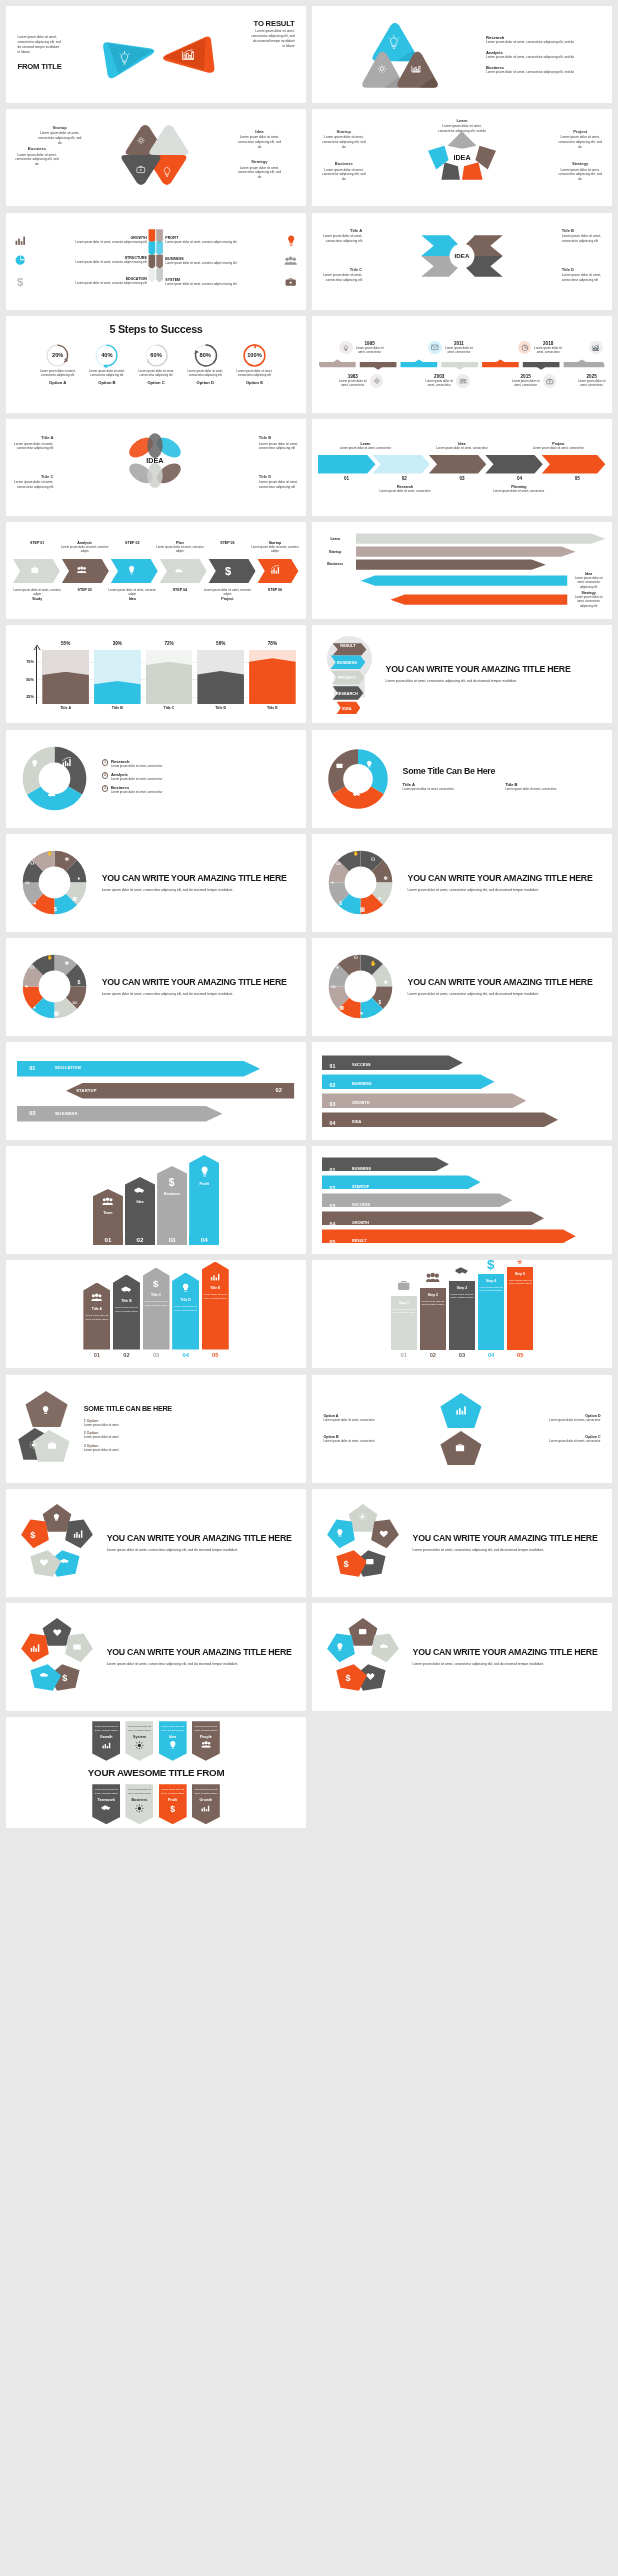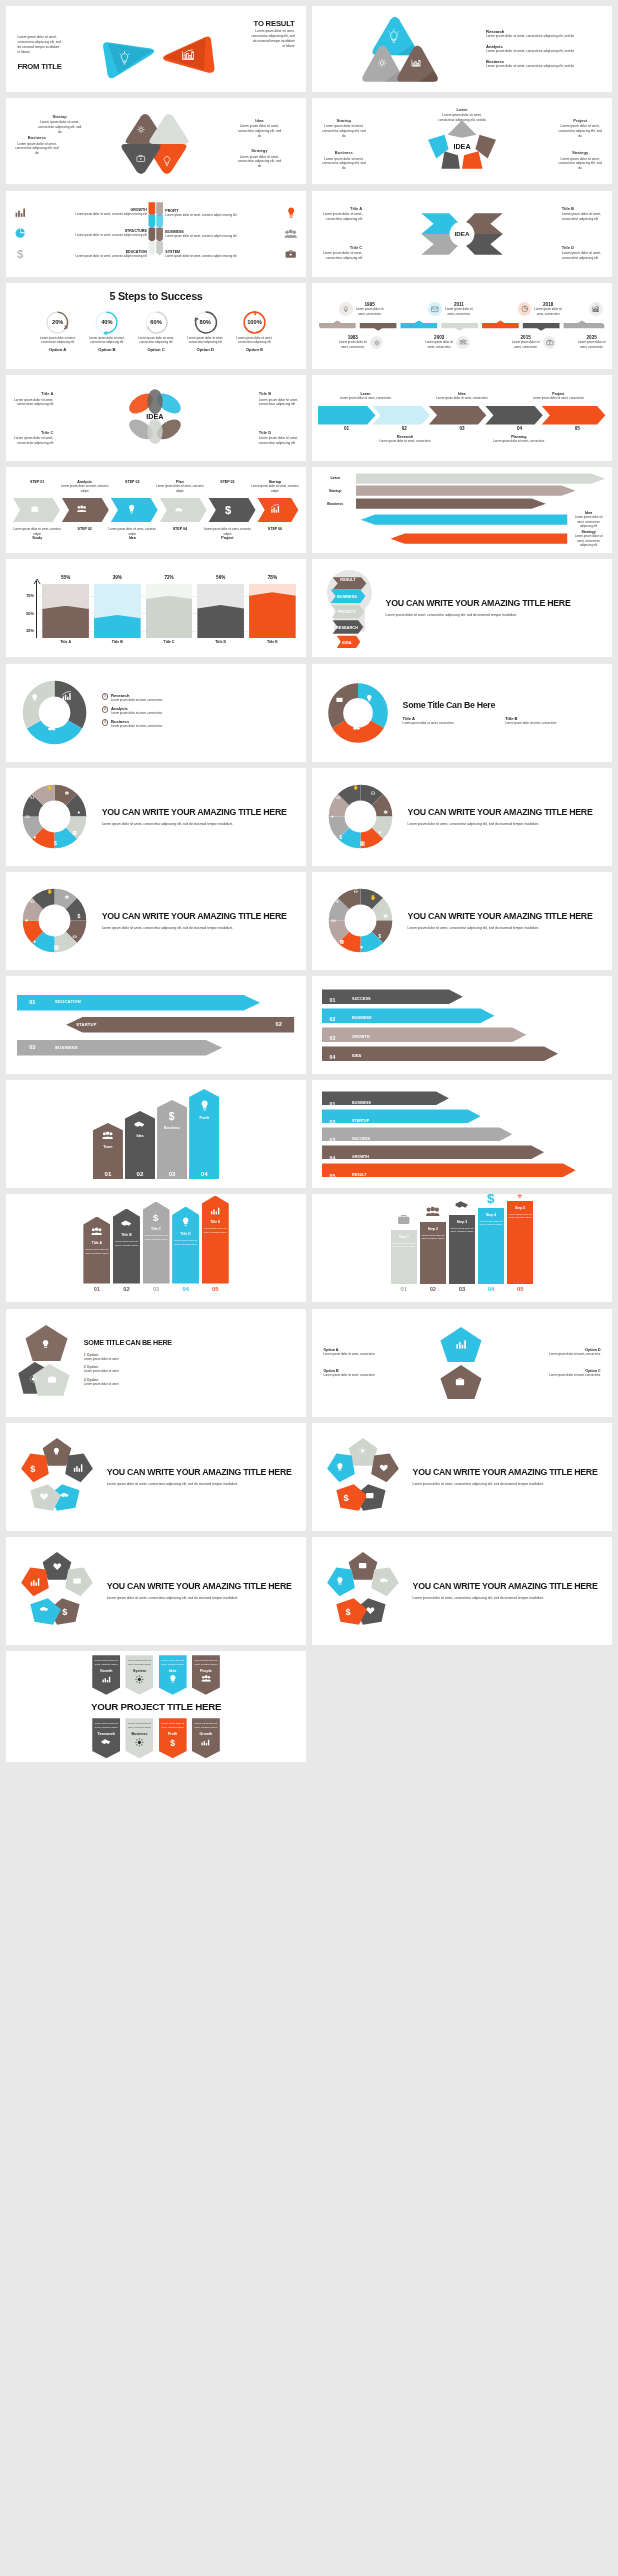--- a/index.html
+++ b/index.html
@@ -6,21 +6,21 @@
   html,body { background:#e8e8e8; }
   body {
     width:618px; font-family:"Liberation Sans", sans-serif;
     color:#1a1a1a; -webkit-font-smoothing:antialiased;
   }
   .gallery { display:flex; flex-direction:column; gap:6.2px; padding:6.2px 6.2px; }
   .row { display:flex; gap:6.2px; }
   .card {
     background:#fff; flex:1 1 0; min-width:0; position:relative; overflow:hidden;
   }
-  .h-178 { height:86px; } .h-190 { height:98px; } .h-210 { height:108px; } .h-227 { height:111px; }
+  .h-178 { height:97px; } .h-190 { height:98px; } .h-210 { height:108px; } .h-227 { height:111px; }
   .big-title { font-size:10.8px; font-weight:bold; letter-spacing:-0.3px; line-height:1.12; }
   .huge-title { font-size:8.8px; font-weight:bold; letter-spacing:-0.3px; line-height:1.25; text-transform:uppercase; }
   .mini { font-size:3.2px; line-height:1.5; color:#3a3a3a; }
   .mini2 { font-size:2.9px; line-height:1.55; color:#3a3a3a; }
   .lbl { font-size:4.1px; font-weight:bold; }
   .lbl-sm { font-size:3.6px; font-weight:bold; }
   .ctr { text-align:center; } .rt { text-align:right; } .lf { text-align:left; }
   .w-abs { position:absolute; }
 
   svg { display:block; overflow:visible; }
@@ -1689,21 +1689,21 @@
                 <circle cx="5" cy="4" r="2.8"></circle>
                 <circle cx="11" cy="3.2" r="3.2"></circle>
                 <circle cx="17" cy="4" r="2.8"></circle>
                 <path d="M1 13c0-2.3 1.6-4 4-4s4 1.7 4 4z"></path>
                 <path d="M6 13c0-2.7 2.2-4.8 5-4.8S16 10.3 16 13z"></path>
                 <path d="M13 13c0-2.3 1.6-4 4-4s4 1.7 4 4z"></path>
               </svg>
           </div>
         </div>
 
-        <div class="ctr" style="font-size:9.8px;font-weight:bold;letter-spacing:-0.3px;margin:3.1px 0">YOUR PROJECT TITLE HERE</div>
+        <div class="ctr" style="font-size:9.8px;font-weight:bold;letter-spacing:-0.3px;margin:3.1px 0">YOUR AWESOME TITLE FROM</div>
 
         <div class="ribbons">
           <div class="ribbon" style="background:#575757;color:#fff">
             <div class="rt1">Lorem ipsum dolor sit amet, consetur adipin</div>
             <div class="rt2">Teamwork</div>
             <svg width="10.3" height="7.7" viewBox="0 0 22 15" fill="#fff" style="margin:2.1px auto 0">
                 <path d="M1 6 9 2l6 3 5 2-4 5-5-2-4 2-6-3z"></path>
               </svg>
           </div>
           <div class="ribbon" style="background:#d4d9d3;color:#2b2b2b">

